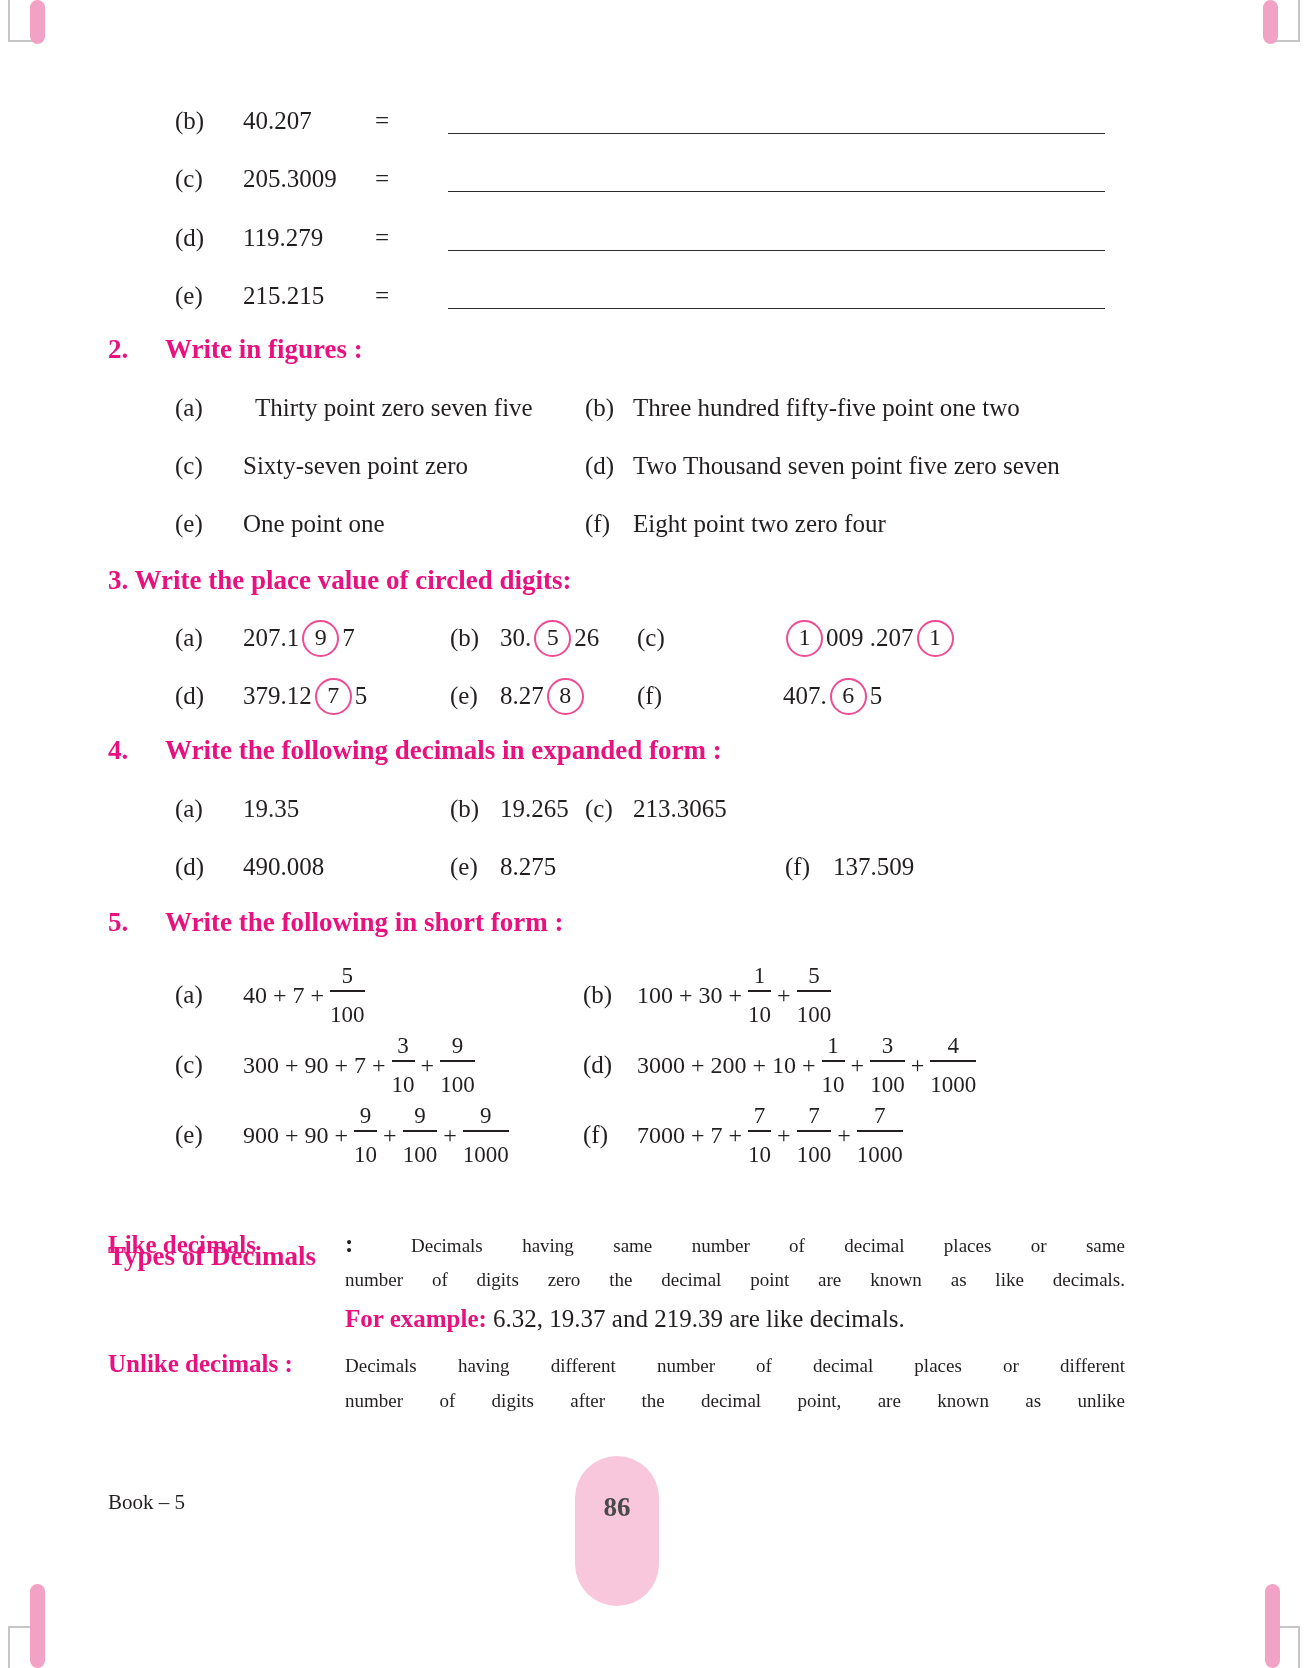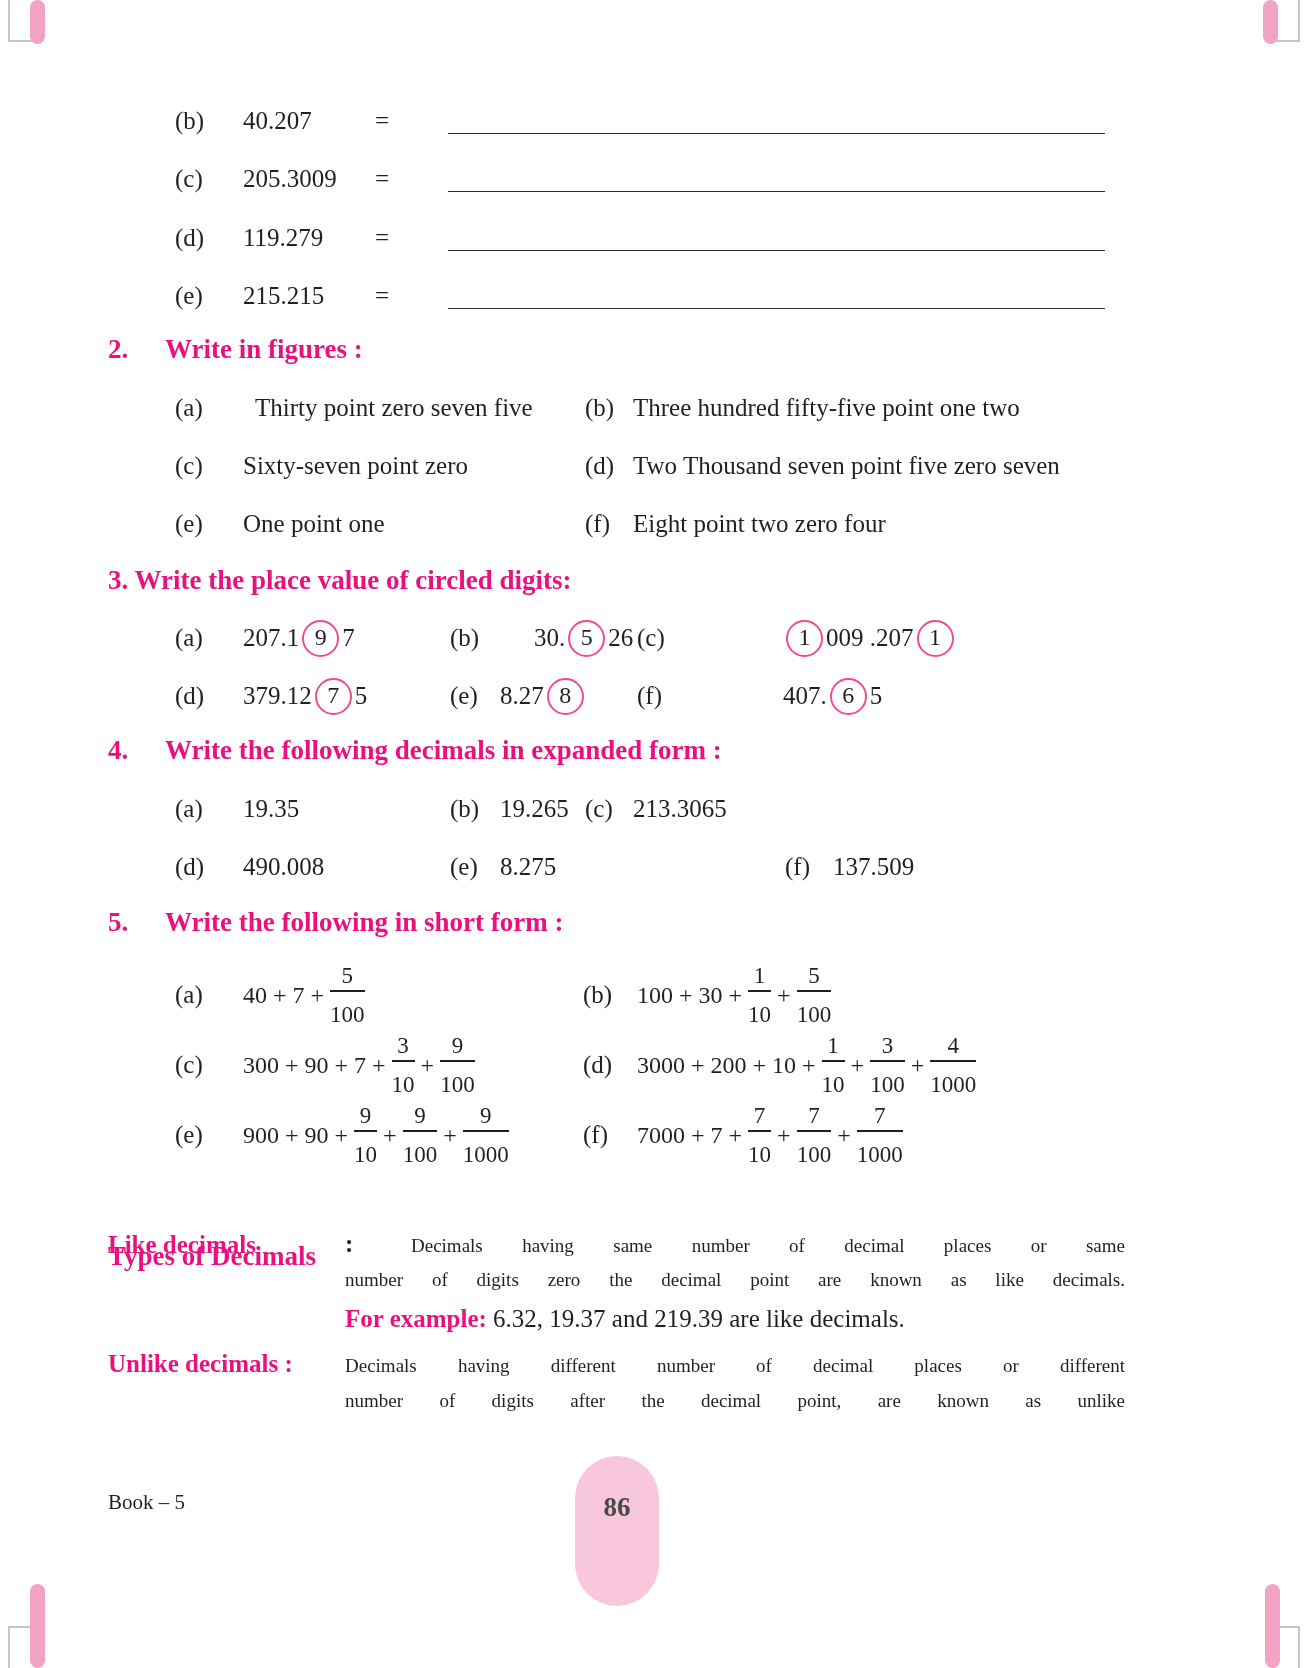--- a/index.html
+++ b/index.html
@@ -78,21 +78,21 @@
 
   <span class="head" style="left:108px;top:564px;">3. Write the place value of circled digits:</span>
 
   <span class="t" style="left:175px;top:623px;">(a)</span>
   <span class="cflex" style="left:243px;top:619px;">
     <span>207.1</span>
     <span class="circle">9</span>
     <span>7</span>
   </span>
   <span class="t" style="left:450px;top:623px;">(b)</span>
-  <span class="cflex" style="left:500px;top:619px;margin-left:34px;">
+  <span class="cflex" style="left:500px;top:619px;">
     <span>30.</span>
     <span class="circle">5</span>
     <span>26</span>
   </span>
   <span class="t" style="left:637px;top:623px;">(c)</span>
   <span class="cflex" style="left:783px;top:619px;">
     <span class="circle">1</span>
     <span>009 .207</span>
     <span class="circle">1</span>
   </span>

